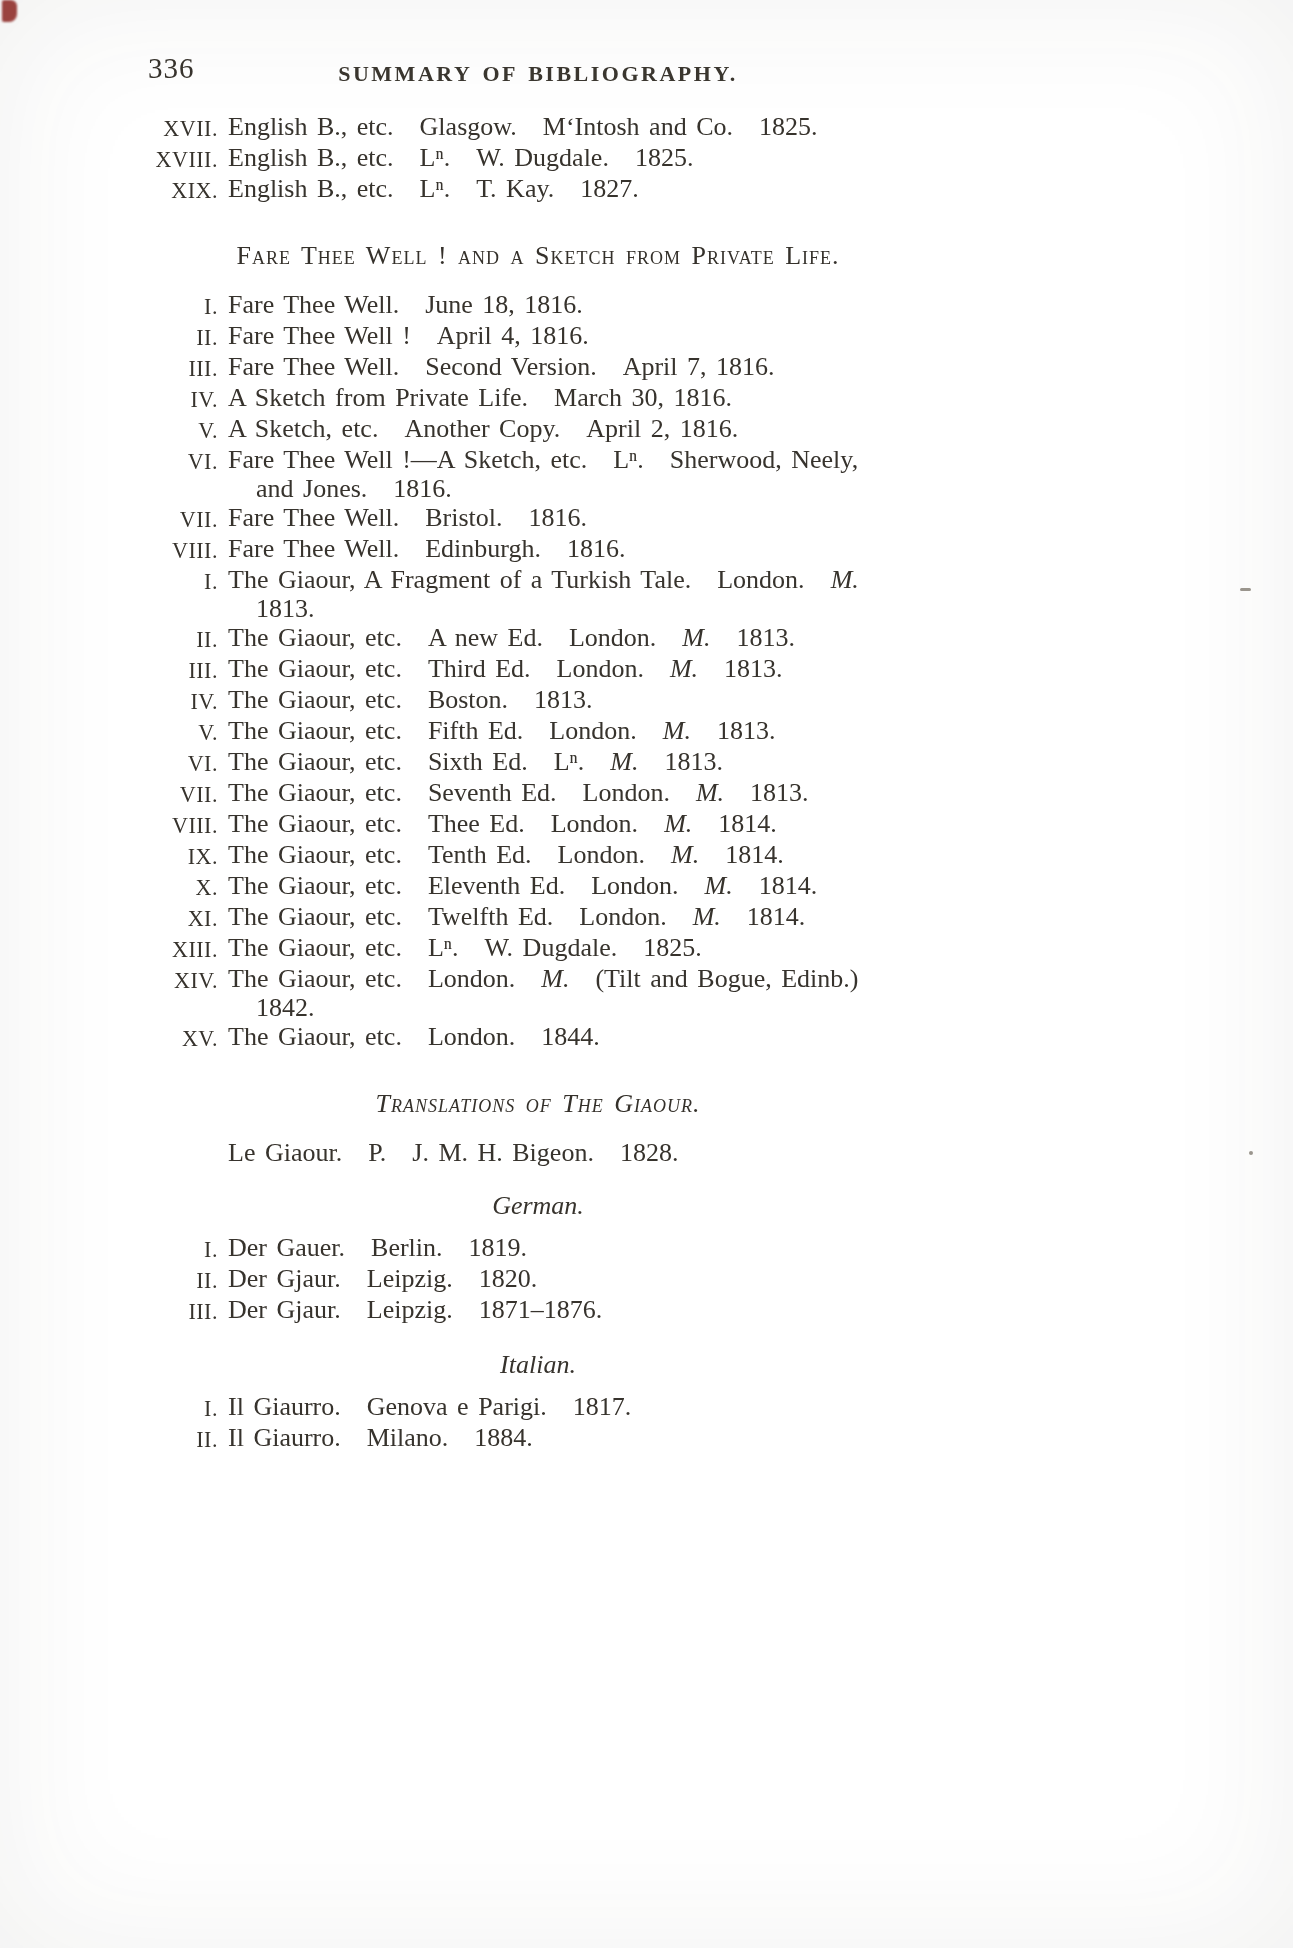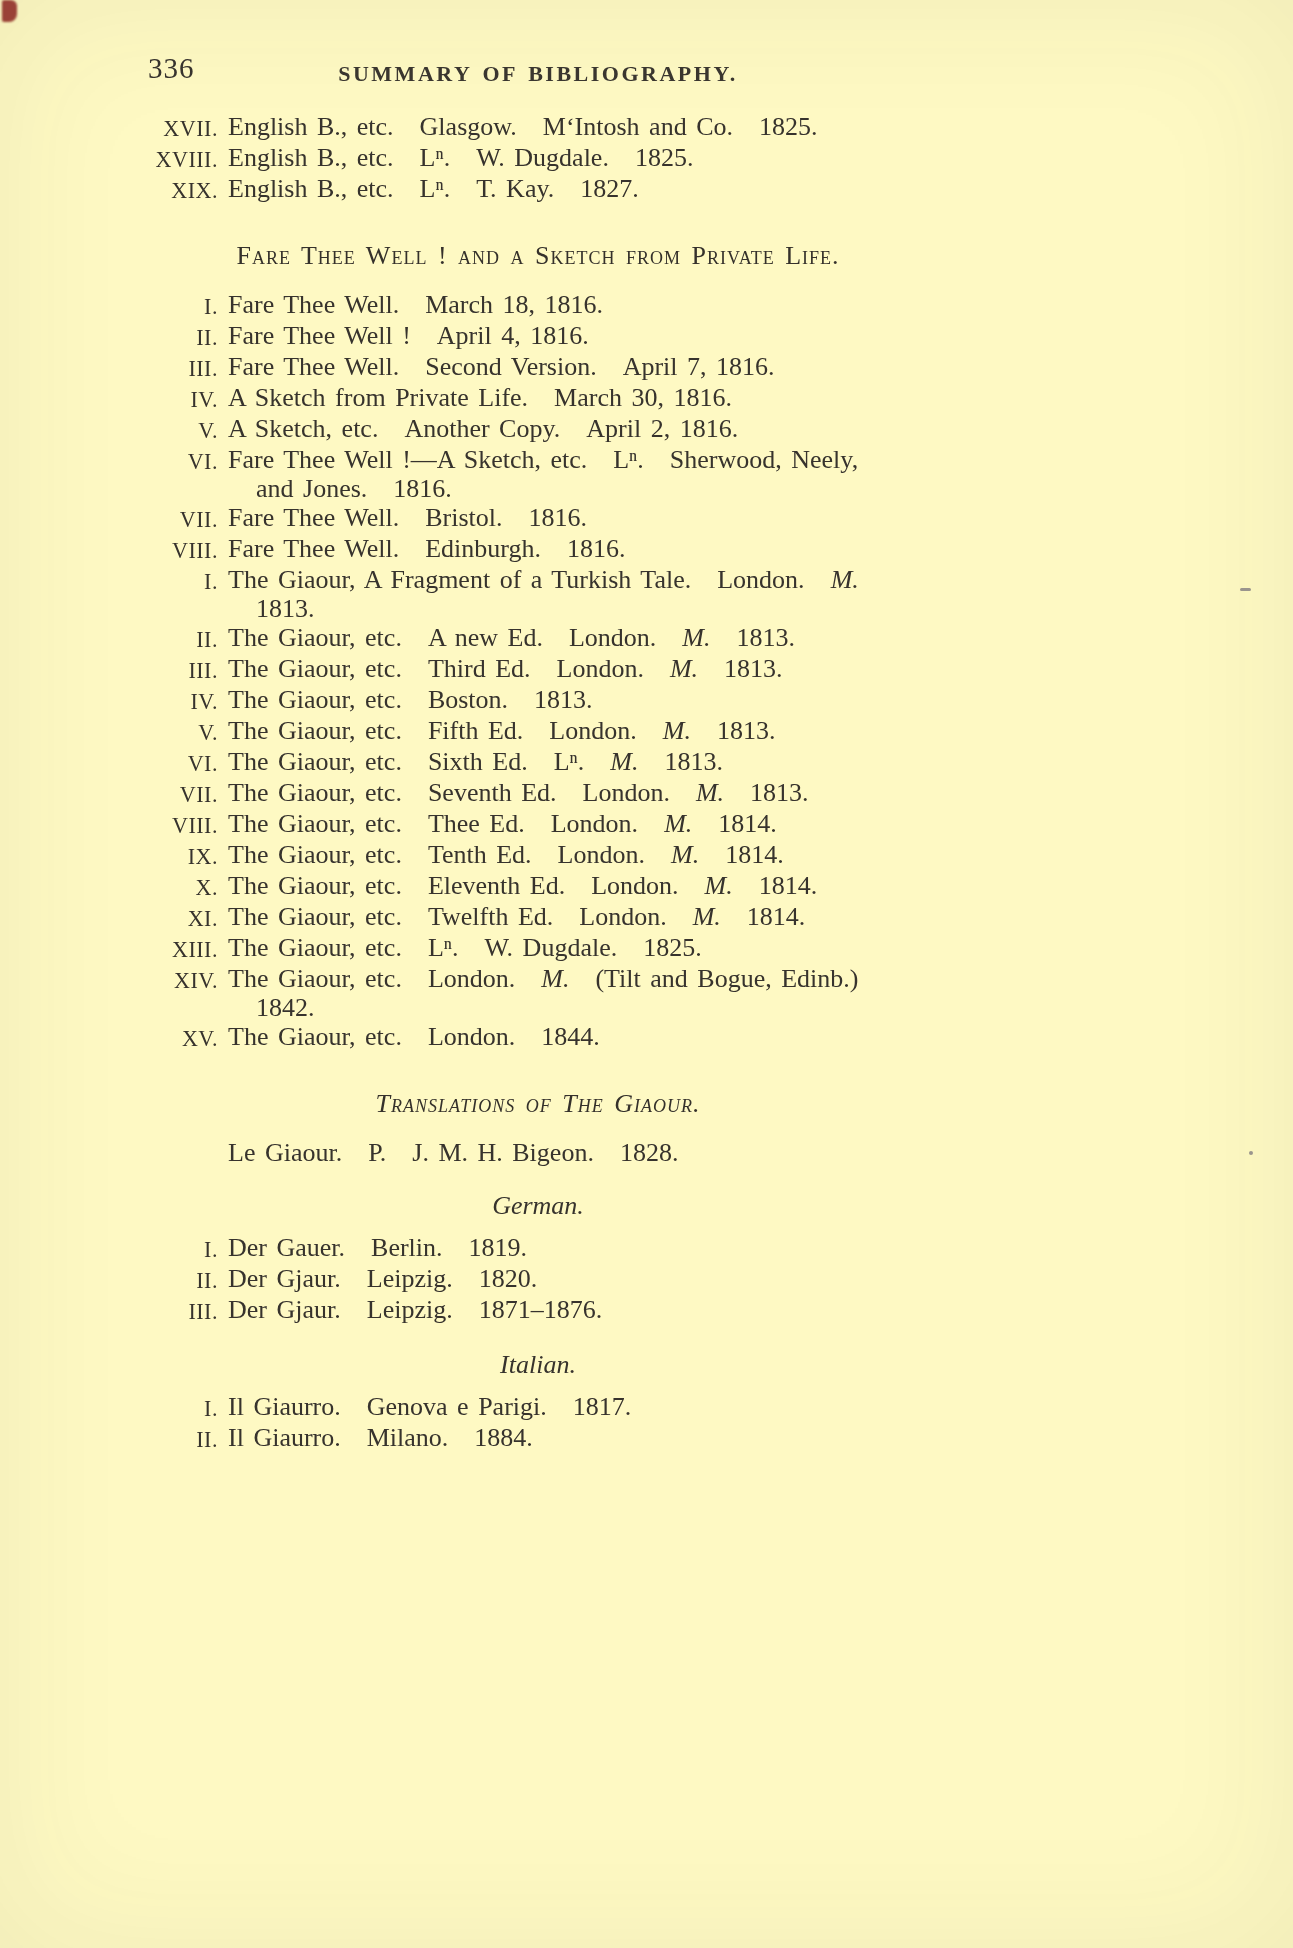--- a/index.html
+++ b/index.html
@@ -3,21 +3,21 @@
 <meta charset="utf-8">
 <style>
   html, body { margin: 0; padding: 0; }
   body { background: #e8e7e3; }
 
   .page {
     position: relative;
     width: 1293px;
     height: 1948px;
     margin: 0 auto;
-    background: #fef9c3;
+    background: #ffffff;
     box-shadow: inset 0 0 140px rgba(60,55,45,0.07);
     box-sizing: border-box;
     padding: 54px 0 0 148px;
     overflow: hidden;
     font-family: "Liberation Serif", "DejaVu Serif", serif;
     font-size: 26px;
     line-height: 29px;
     color: #37332d;
     word-spacing: 3px;
   }
@@ -121,21 +121,21 @@
         </div>
         <div class="entry">
           <span class="num">XIX.</span>
           <span class="entry-content"><span class="seg">English B., etc.</span><span class="seg">Lⁿ.</span><span class="seg">T. Kay.</span><span class="seg">1827.</span></span>
         </div>
       </div>
       <div class="heading ">Fare Thee Well ! and a Sketch from Private Life.</div>
       <div class="entries">
         <div class="entry">
           <span class="num">I.</span>
-          <span class="entry-content"><span class="seg">Fare Thee Well.</span><span class="seg">March 18, 1816.</span></span>
+          <span class="entry-content"><span class="seg">Fare Thee Well.</span><span class="seg">June 18, 1816.</span></span>
         </div>
         <div class="entry">
           <span class="num">II.</span>
           <span class="entry-content"><span class="seg">Fare Thee Well !</span><span class="seg">April 4, 1816.</span></span>
         </div>
         <div class="entry">
           <span class="num">III.</span>
           <span class="entry-content"><span class="seg">Fare Thee Well.</span><span class="seg">Second Version.</span><span class="seg">April 7, 1816.</span></span>
         </div>
         <div class="entry">

